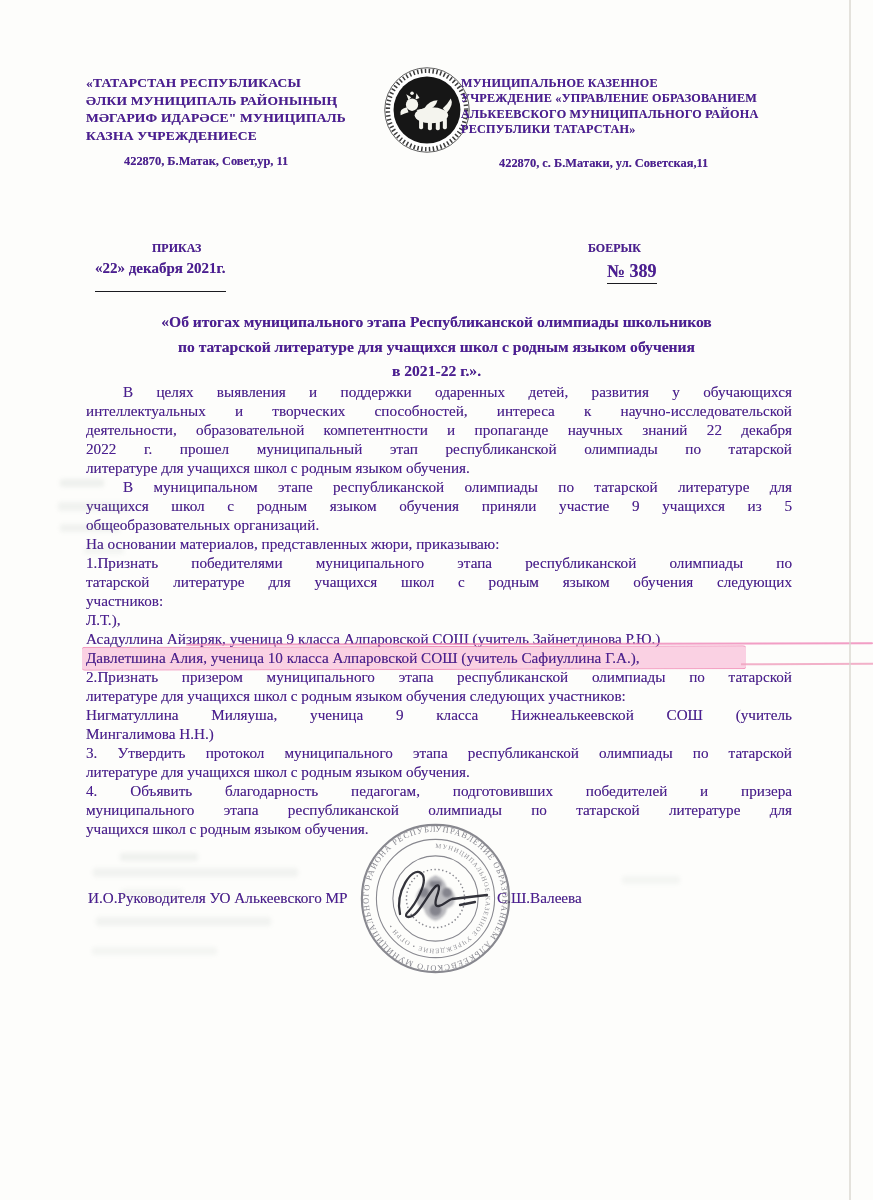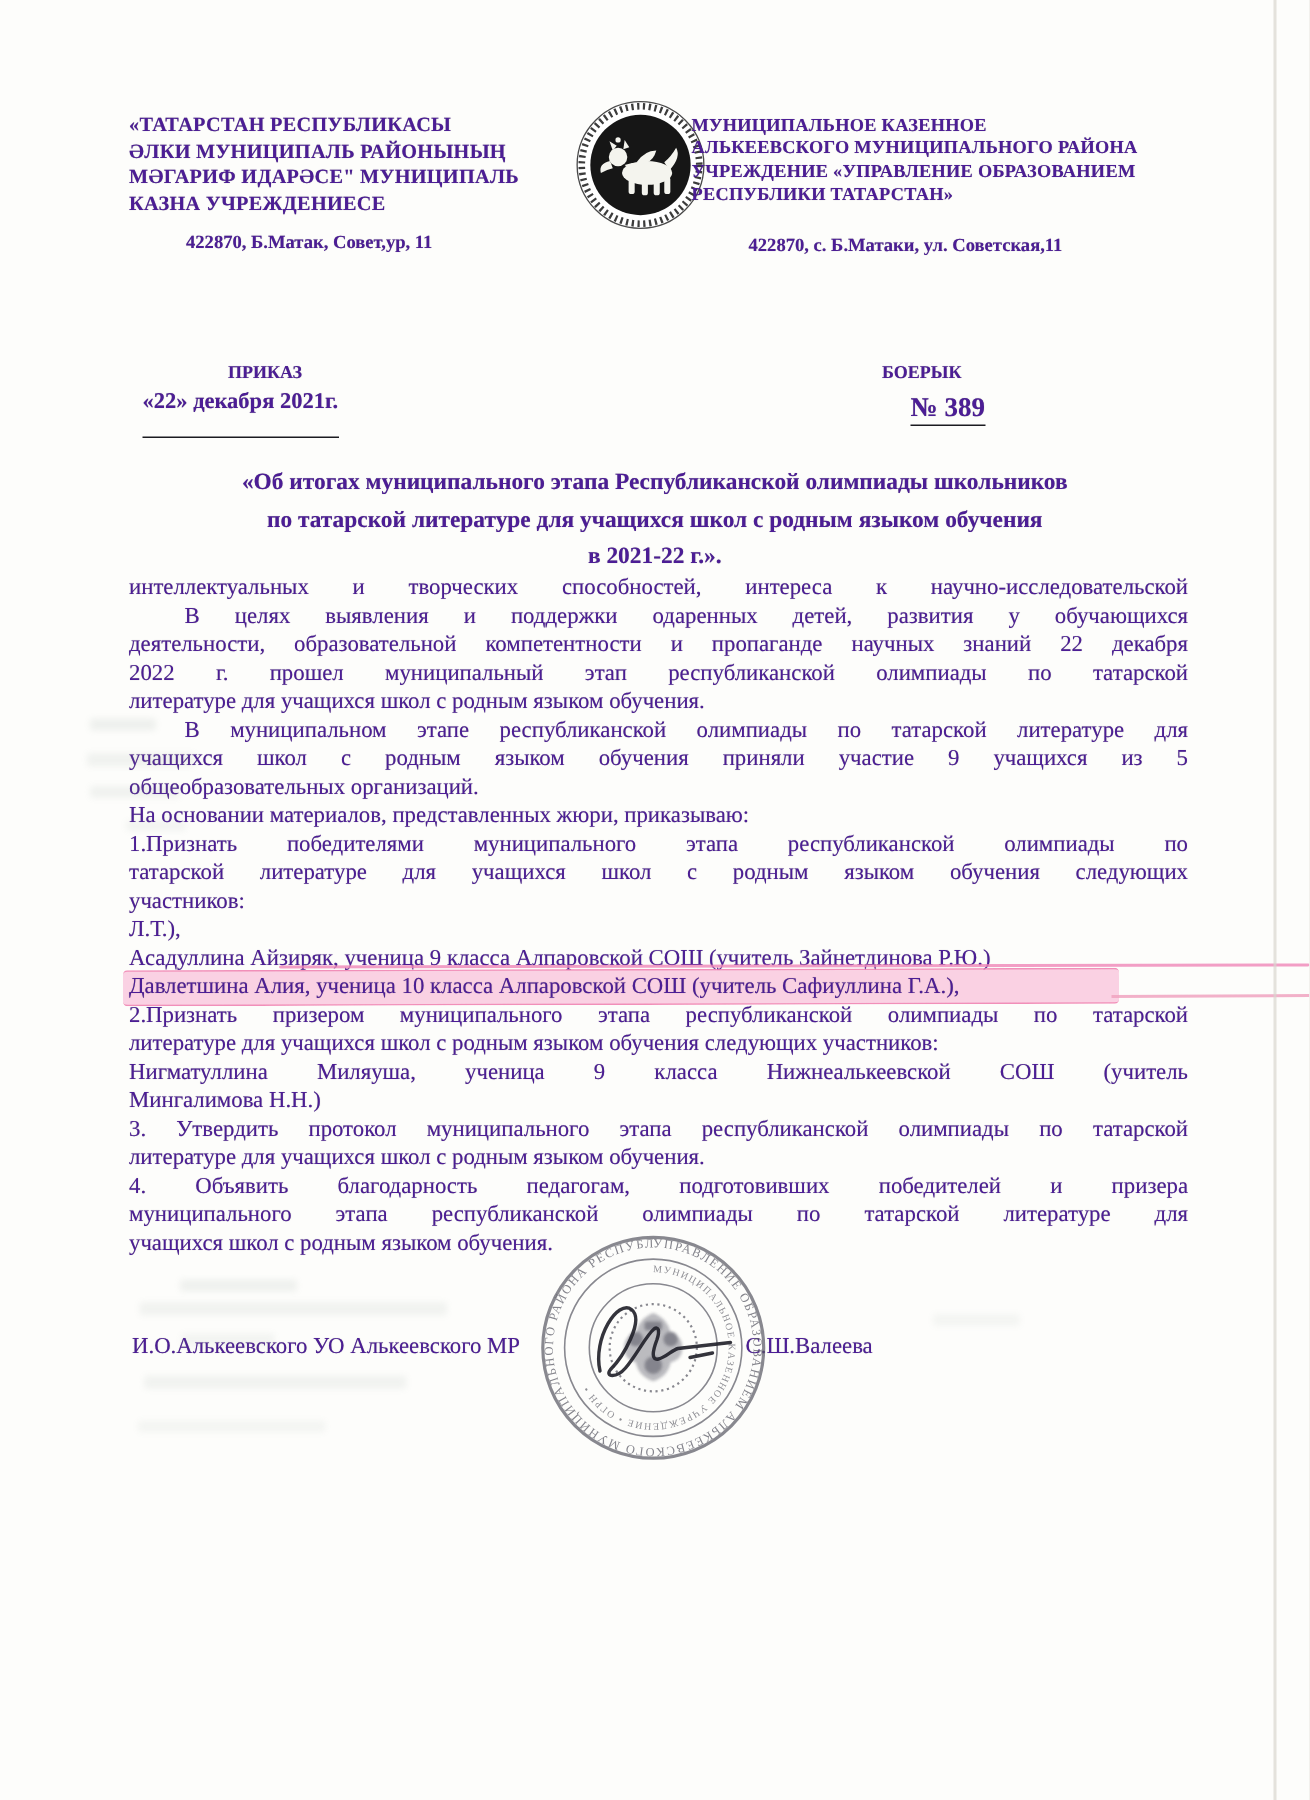--- a/index.html
+++ b/index.html
@@ -92,42 +92,42 @@
         <path d="M27,47 q-9,2 -7,9 q5,-2.5 9,-3.5 z"></path>
         <path d="M38,50 q10,-3 16,-1 l-4,7 q-8,-2 -12,-6 z"></path>
         <path d="M47,48 q6,-9 15,-9 q-2,7 -7,9 z"></path>
         <path d="M72,54 q9,-10 5,-17 q-4,7 -9,11 z"></path>
       </g>
     </svg>
   </div>
 
   <div class="org org-right scan-text">
     <div>МУНИЦИПАЛЬНОЕ КАЗЕННОЕ</div>
+    <div>УЧРЕЖДЕНИЕ «УПРАВЛЕНИЕ ОБРАЗОВАНИЕМ</div>
     <div>АЛЬКЕЕВСКОГО МУНИЦИПАЛЬНОГО РАЙОНА</div>
-    <div>УЧРЕЖДЕНИЕ «УПРАВЛЕНИЕ ОБРАЗОВАНИЕМ</div>
     <div>РЕСПУБЛИКИ ТАТАРСТАН»</div>
   </div>
 
   <div class="addr addr-left scan-text">422870, Б.Матак, Совет,ур, 11</div>
   <div class="addr addr-right scan-text">422870, с. Б.Матаки, ул. Советская,11</div>
 
   <div class="cap cap-prikaz scan-text">ПРИКАЗ</div>
   <div class="cap cap-date scan-text">«22» декабря 2021г.</div>
   <div class="cap cap-boeryk scan-text">БОЕРЫК</div>
   <div class="cap cap-number scan-text">№ 389</div>
 
   <div class="subject scan-text">
     <div>«Об итогах муниципального этапа Республиканской олимпиады школьников</div>
     <div>по татарской литературе для учащихся школ с родным языком обучения</div>
     <div>в 2021-22 г.».</div>
   </div>
 
   <div class="body-block scan-text">
+      <div class="ln indent fill">В целях выявления и поддержки одаренных детей, развития у обучающихся</div>
       <div class="ln fill">интеллектуальных и творческих способностей, интереса к научно-исследовательской</div>
-      <div class="ln indent fill">В целях выявления и поддержки одаренных детей, развития у обучающихся</div>
       <div class="ln fill">деятельности, образовательной компетентности и пропаганде научных знаний 22 декабря</div>
       <div class="ln fill">2022 г. прошел муниципальный этап республиканской олимпиады по татарской</div>
       <div class="ln">литературе для учащихся школ с родным языком обучения.</div>
       <div class="ln indent fill">В муниципальном этапе республиканской олимпиады по татарской литературе для</div>
       <div class="ln fill">учащихся школ с родным языком обучения приняли участие 9 учащихся из 5</div>
       <div class="ln">общеобразовательных организаций.</div>
       <div class="ln">На основании материалов, представленных жюри, приказываю:</div>
       <div class="ln fill">1.Признать победителями муниципального этапа республиканской олимпиады по</div>
       <div class="ln fill">татарской литературе для учащихся школ с родным языком обучения следующих</div>
       <div class="ln">участников:</div>
@@ -138,21 +138,21 @@
       <div class="ln">литературе для учащихся школ с родным языком обучения следующих участников:</div>
       <div class="ln fill">Нигматуллина Миляуша, ученица 9 класса Нижнеалькеевской СОШ (учитель</div>
       <div class="ln">Мингалимова Н.Н.)</div>
       <div class="ln fill">3. Утвердить протокол муниципального этапа республиканской олимпиады по татарской</div>
       <div class="ln">литературе для учащихся школ с родным языком обучения.</div>
       <div class="ln fill">4. Объявить благодарность педагогам, подготовивших победителей и призера</div>
       <div class="ln fill">муниципального этапа республиканской олимпиады по татарской литературе  для</div>
       <div class="ln">учащихся школ с родным языком обучения.</div>
     </div>
 
-  <div class="sig sig-title scan-text">И.О.Алькеевского УО Алькеевского МР</div>
+  <div class="sig sig-title scan-text">И.О.Руководителя УО Алькеевского МР</div>
   <div class="sig sig-name scan-text">С.Ш.Валеева</div>
 
   <div class="stamp">
     <svg viewBox="0 0 160 160" width="155" height="155">
       <defs>
         <path id="rOuter" d="M80,11 a69,69 0 1,1 -0.01,0 z"></path>
         <path id="rInner" d="M80,28 a52,52 0 1,1 -0.01,0 z"></path>
         <filter id="smudge">
             <feGaussianBlur stdDeviation="1.1"></feGaussianBlur>
           </filter>

